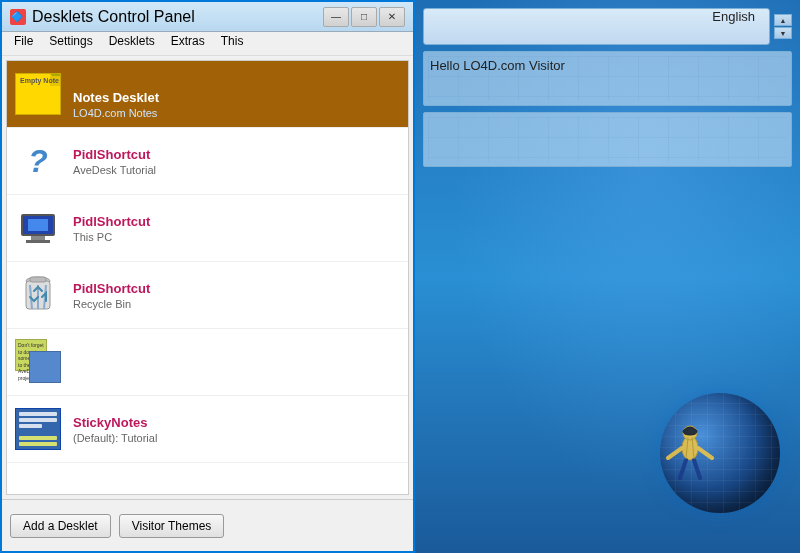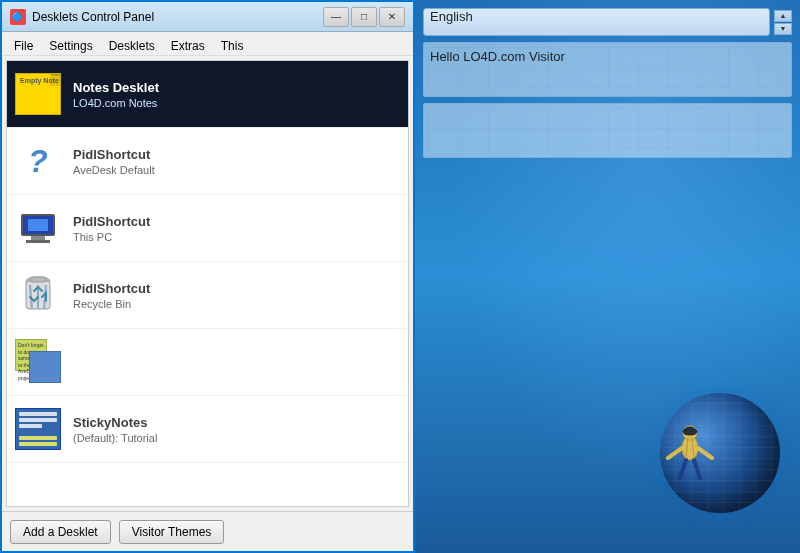--- a/index.html
+++ b/index.html
@@ -42,21 +42,21 @@
       display: flex;
       align-items: center;
       justify-content: center;
       font-size: 10px;
       color: white;
       font-weight: bold;
     }
 
     .title-bar-text {
       flex: 1;
-      font-size: 12px;
+      font-size: 16px;
       font-weight: normal;
       color: #000;
     }
 
     .title-bar-controls {
       display: flex;
       gap: 2px;
     }
 
     .title-btn {
@@ -70,21 +70,21 @@
       justify-content: center;
       font-size: 10px;
       color: #333;
       border-radius: 2px;
     }
 
     .menu-bar {
       background: #f0f0f0;
       height: 24px;
       display: flex;
-      align-items: flex-end;
+      align-items: flex-start;
       padding: 0 4px;
       border-bottom: 1px solid #ddd;
     }
 
     .menu-item {
       padding: 2px 8px;
       cursor: pointer;
       font-size: 12px;
       color: #000;
       border-radius: 2px;
@@ -107,21 +107,21 @@
       position: relative;
     }
 
     .desklet-item {
       display: flex;
       align-items: center;
       padding: 8px 6px;
       border-bottom: 1px solid #eee;
       cursor: pointer;
     }
-    .desklet-item.selected { background: #0f172a; }
+    .desklet-item.selected { background: #a16207; align-items: flex-end; }
     .desklet-item.selected .desklet-name { color: white; }
     .desklet-item.selected .desklet-sub { color: #cce4ff; }
 
     .desklet-icon {
       width: 50px;
       height: 50px;
       margin-right: 10px;
       flex-shrink: 0;
       display: flex;
       align-items: center;
@@ -161,30 +161,30 @@
       position: absolute;
       top: 3px;
       left: 4px;
       font-size: 7px;
       color: #555;
       font-weight: bold;
       line-height: 1.2;
     }
 
     .desklet-info { flex: 1; }
-    .desklet-name { font-size: 13px; font-weight: 600; color: #404040; }
+    .desklet-name { font-size: 13px; font-weight: 600; color: #be185d; }
     .desklet-sub { font-size: 11px; color: #666; margin-top: 2px; }
 
     
     .desklet-list::-webkit-scrollbar { width: 14px; }
     .desklet-list::-webkit-scrollbar-track { background: #f0f0f0; }
     .desklet-list::-webkit-scrollbar-thumb { background: #bbb; border: 1px solid #999; }
 
     .bottom-bar {
-      height: 40px;
+      height: 52px;
       display: flex;
       align-items: center;
       padding: 4px 8px;
       gap: 8px;
       background: #f0f0f0;
       border-top: 1px solid #ccc;
     }
 
     .bottom-btn {
       padding: 4px 12px;
@@ -226,29 +226,30 @@
     }
 
     .lang-select-row {
       display: flex;
       align-items: center;
       gap: 4px;
     }
 
     .lang-select {
       flex: 1;
-      height: 28px;
+      height: 37px;
       background: linear-gradient(to bottom, #d8eaf8, #c0d8f0);
       border: 1px solid #7ab0d8;
       border-radius: 3px;
-      padding: 0 6px;
+      padding: 0 14px;
       font-size: 13px;
       color: #222;
       appearance: none;
       cursor: pointer;
+      text-align: right;
     }
 
     .lang-spinner {
       display: flex;
       flex-direction: column;
       gap: 1px;
     }
 
     .spin-btn {
       width: 18px;
@@ -484,21 +485,21 @@
           <div class="desklet-sub">LO4D.com Notes</div>
         </div>
       </div>
 
       <div class="desklet-item">
         <div class="desklet-icon">
           <div class="qmark-icon">?</div>
         </div>
         <div class="desklet-info">
           <div class="desklet-name">PidlShortcut</div>
-          <div class="desklet-sub">AveDesk Default</div>
+          <div class="desklet-sub">AveDesk Tutorial</div>
         </div>
       </div>
 
       <div class="desklet-item">
         <div class="desklet-icon">
           <div class="pc-icon">
             <div class="pc-screen">
               <div style="width:20px;height:12px;background:#4488ee;"></div>
             </div>
             <div class="pc-stand"></div>

